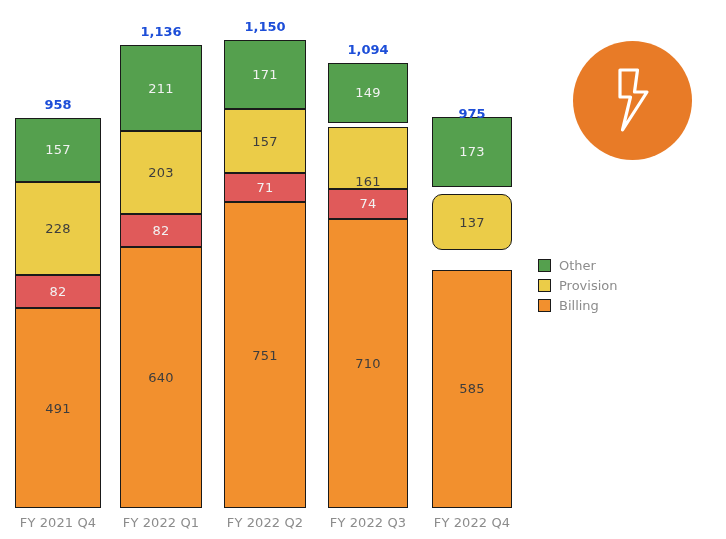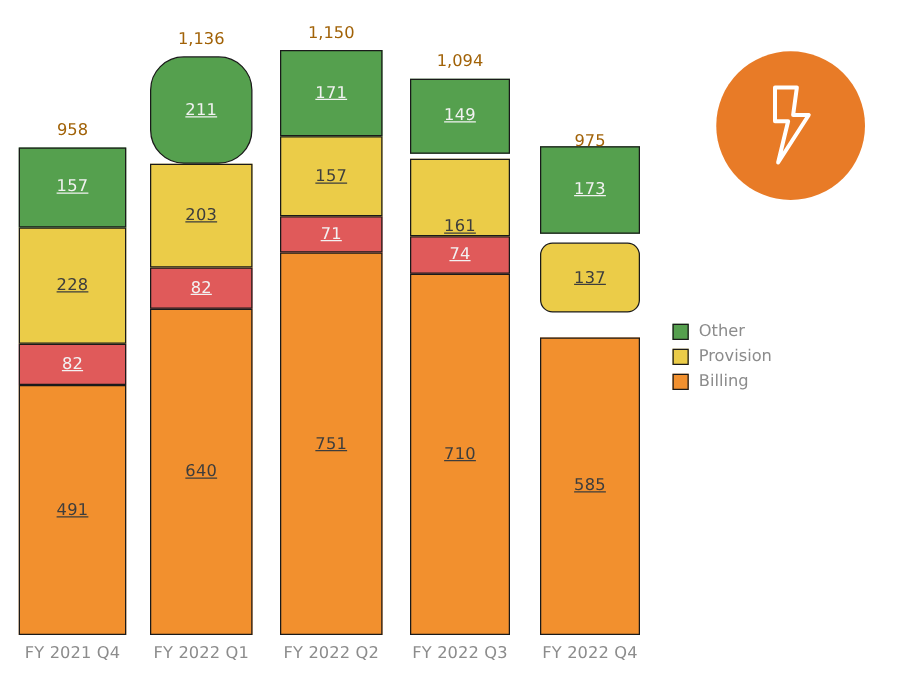--- a/index.html
+++ b/index.html
@@ -46,32 +46,31 @@
     align-items: center;
     justify-content: center;
     overflow: hidden;
   }
   .segment .seg-label {
     font-size: 13px;
     line-height: 1;
     letter-spacing: 0.2px;
     white-space: nowrap;
     pointer-events: none;
-    text-decoration: underline;
   }
   .seg-dark  .seg-label { color: #3d3d3d; }
   .seg-light .seg-label { color: #f2f2f2; }
 
   .bar-total {
     position: absolute;
     left: 50%;
     transform: translateX(-50%);
     font-size: 13px;
-    font-weight: normal;
-    color: #a16207;
+    font-weight: bold;
+    color: #1d4ed8;
     white-space: nowrap;
   }
 
   .cat-label {
     position: absolute;
     left: 50%;
     transform: translateX(-50%);
     top: 515px;
     font-size: 13px;
     color: #8c8c8c;
@@ -144,21 +143,21 @@
       <div class="bar-group" style="left: 120px; width: 82px; height: 462.579px;">
         <div class="segment seg-dark" style="background: rgb(242, 144, 46); bottom: 0px; height: 260.608px;">
           <span class="seg-label">640</span>
         </div>
         <div class="segment seg-light" style="background: rgb(224, 90, 90); bottom: 260.608px; height: 33.3904px;">
           <span class="seg-label">82</span>
         </div>
         <div class="segment seg-dark" style="background: rgb(235, 204, 72); bottom: 293.998px; height: 82.6616px;">
           <span class="seg-label">203</span>
         </div>
-        <div class="segment seg-light" style="background: rgb(85, 160, 78); bottom: 376.66px; height: 85.9192px; border-radius: 27px;">
+        <div class="segment seg-light" style="background: rgb(85, 160, 78); bottom: 376.66px; height: 85.9192px;">
           <span class="seg-label">211</span>
         </div>
       </div>
       <div class="bar-total" style="left: 161px; top: 24.4208px;">1,136</div>
       <div class="cat-label" style="left: 161px;">FY 2022 Q1</div>
       <div class="bar-group" style="left: 224px; width: 82px; height: 468.28px;">
         <div class="segment seg-dark" style="background: rgb(242, 144, 46); bottom: 0px; height: 305.807px;">
           <span class="seg-label">751</span>
         </div>
         <div class="segment seg-light" style="background: rgb(224, 90, 90); bottom: 305.807px; height: 28.9112px;">

